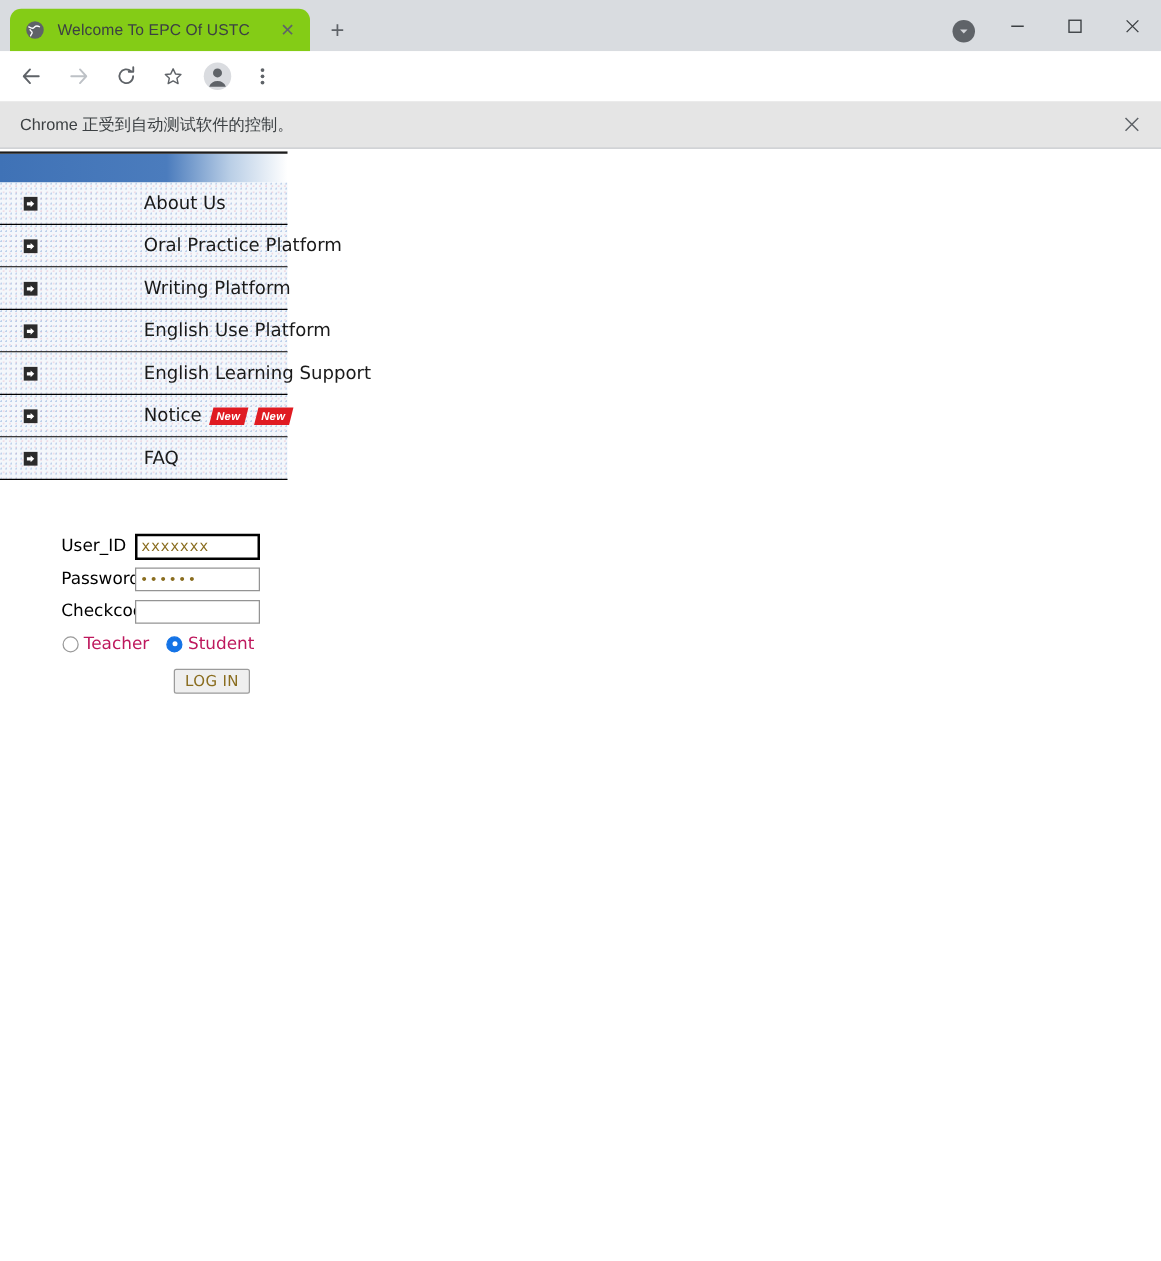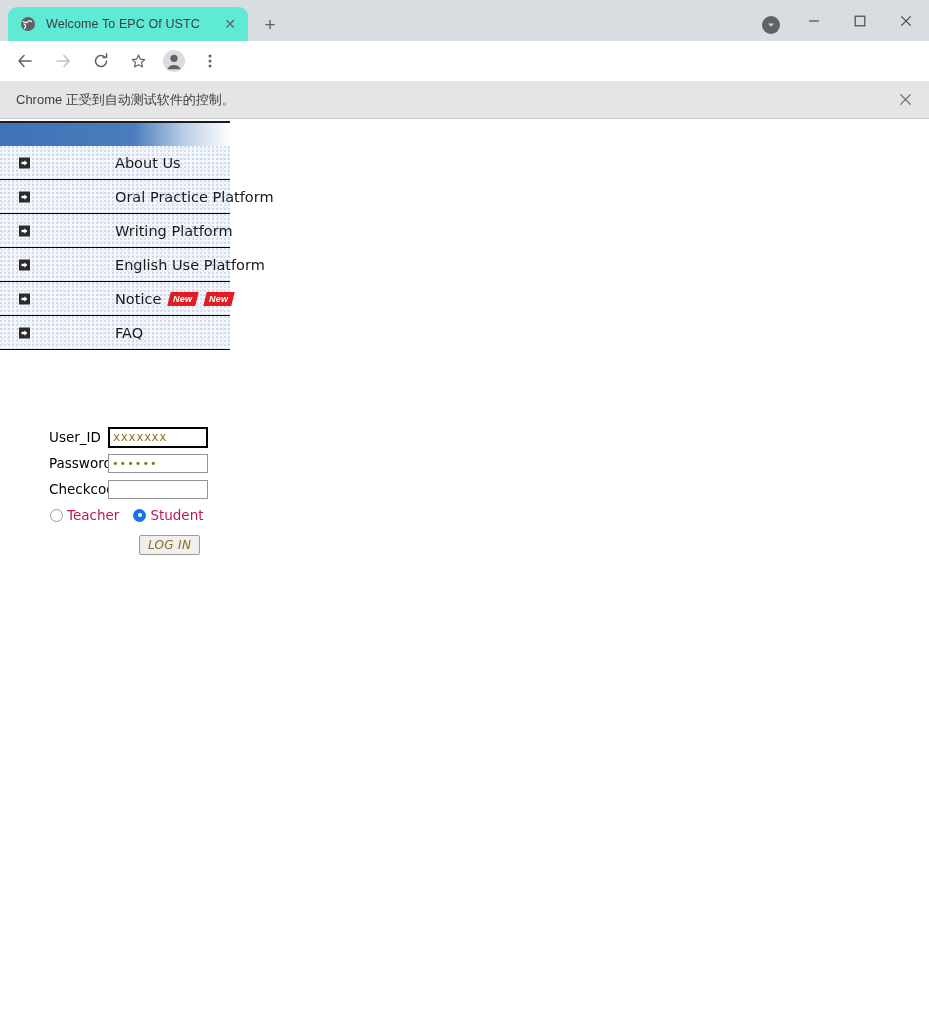--- a/index.html
+++ b/index.html
@@ -18,21 +18,21 @@
     height: 41px;
     background: #d9dce0;
     display: flex;
     align-items: flex-end;
     position: relative;
   }
   .tab {
     margin-left: 8px;
     width: 240px;
     height: 34px;
-    background: #5eead4;
+    background: #84cc16;
     border-radius: 9px 9px 0 0;
     display: flex;
     align-items: center;
     padding: 0 8px 0 12px;
     position: relative;
   }
   .tab-favicon {
     width: 16px; height: 16px;
     flex: 0 0 16px;
     margin-right: 10px;
@@ -297,21 +297,20 @@
   .btn-row { padding-left: 139px; padding-top: 7px; }
   .login-btn {
     background: #efefef;
     border: 1px solid #9b9b9b;
     border-radius: 2px;
     padding: 2px 8px;
     font-size: 12px;
     color: #8a6d1f;
     font-family: "DejaVu Sans", sans-serif;
     letter-spacing: .3px;
-    font-style: italic;
   }
 </style>
 </head>
 <body>
 
 <div class="browser">
 
   <div class="titlebar">
 
     <div class="tab">
@@ -436,20 +435,28 @@
       <div class="nav-row">
         <span class="nav-bullet">
           <svg width="7" height="7" viewBox="0 0 7 7">
               <path d="M0.5 2.2h3V0.8L6.4 3.5 3.5 6.2V4.8h-3z" fill="#ffffff"></path>
             </svg>
         </span>
         <span class="nav-label">English Use Platform</span>
       </div>
 
 
+      <div class="nav-row">
+        <span class="nav-bullet">
+          <svg width="7" height="7" viewBox="0 0 7 7">
+              <path d="M0.5 2.2h3V0.8L6.4 3.5 3.5 6.2V4.8h-3z" fill="#ffffff"></path>
+            </svg>
+        </span>
+        <span class="nav-label">English Learning Support</span>
+      </div>
 
       <div class="nav-row">
         <span class="nav-bullet">
           <svg width="7" height="7" viewBox="0 0 7 7">
               <path d="M0.5 2.2h3V0.8L6.4 3.5 3.5 6.2V4.8h-3z" fill="#ffffff"></path>
             </svg>
         </span>
         <span class="nav-label">
           <span>Notice</span>
           <span class="badge-new"><span>New</span></span>

